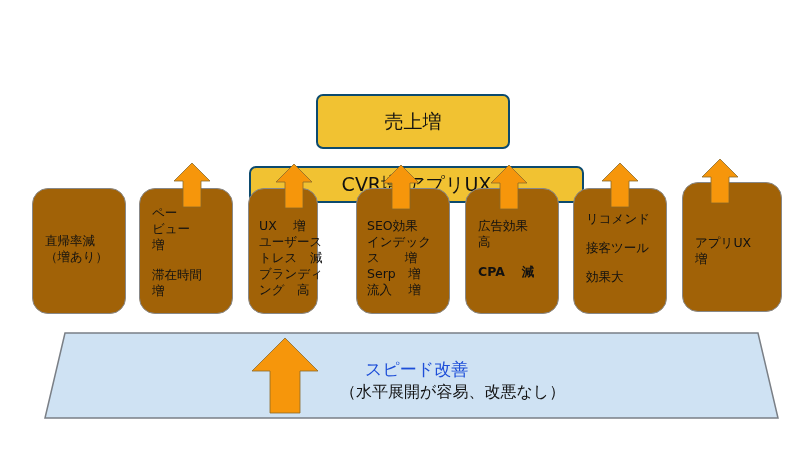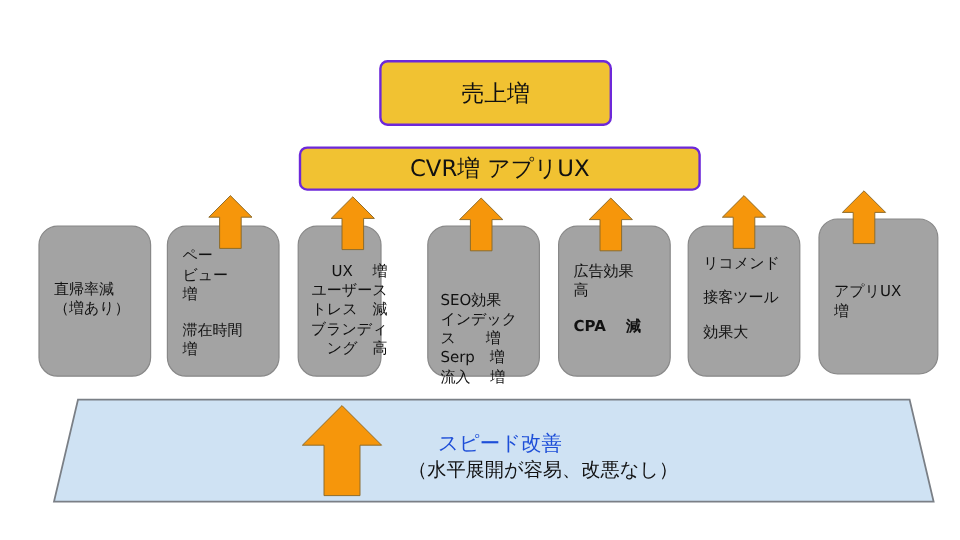--- a/index.html
+++ b/index.html
@@ -2,29 +2,30 @@
 <html><head>
 <meta charset="utf-8">
 <style>
   html, body { margin: 0; padding: 0; }
   body {
     width: 800px; height: 450px; background: #ffffff; position: relative; overflow: hidden;
     font-family: "DejaVu Sans", "Liberation Sans", sans-serif; color: #111;
   }
   .top-box {
     position: absolute; box-sizing: border-box;
-    background: #f1c232; border: 2px solid #6d28d9; border-radius: 7px;
+    background: #f1c232; border: 2px solid #0c4a6e; border-radius: 7px;
     display: flex; align-items: center; justify-content: center;
     color: #111;
+    margin-top: 44px;
   }
   #sales { left: 316px; top: 50px; width: 194px; height: 55px; font-size: 19px; }
   #cvr { left: 249px; top: 122px; width: 335px; height: 37px; font-size: 19px; }
   .card {
     position: absolute; box-sizing: border-box; top: 188px; height: 126px;
-    background: #a3a3a3; border: 1.5px solid #888; border-radius: 16px;
+    background: #a16207; border: 1.5px solid #888; border-radius: 16px;
     font-size: 12.5px; line-height: 16px; color: #111;
   }
   .card .content { position: absolute; }
   .card .line { display: block; white-space: pre; }
   .card .gap { height: 14px; }
   .card .bold { font-weight: bold; }
   #trap { position: absolute; left: 0; top: 0; width: 800px; height: 450px; }
   .speed-title { position: absolute; left: 365px; top: 358px; font-size: 17px; color: #1d4ed8; white-space: nowrap; }
   .speed-sub { position: absolute; left: 340px; top: 382px; font-size: 16px; color: #111; white-space: nowrap; }
   .arrow { position: absolute; }
@@ -57,32 +58,32 @@
   <div class="content" style="left:12px; top:16px;">
     <span class="line">ペー</span>
     <span class="line">ビュー</span>
     <span class="line">増</span>
     <span class="line gap"></span>
     <span class="line">滞在時間</span>
     <span class="line">増</span>
   </div>
 </div>
 
-<div class="card" style="left:248px; width:70px;text-align:right;">
+<div class="card" style="left:248px; width:70px;">
   <div class="content" style="left:10px; top:29px;">
     <span class="line">UX　 増</span>
     <span class="line">ユーザース</span>
     <span class="line">トレス　減</span>
     <span class="line">ブランディ</span>
     <span class="line">ング　高</span>
   </div>
 </div>
 
 <div class="card" style="left:356px; width:94px;">
-  <div class="content" style="left:10px; top:29px;margin-top:24px;">
+  <div class="content" style="left:10px; top:29px;">
     <span class="line">SEO効果</span>
     <span class="line">インデック</span>
     <span class="line">ス　　増</span>
     <span class="line">Serp　増</span>
     <span class="line">流入　 増</span>
   </div>
 </div>
 
 <div class="card" style="left:465px; width:94px;">
   <div class="content" style="left:12px; top:29px;">

